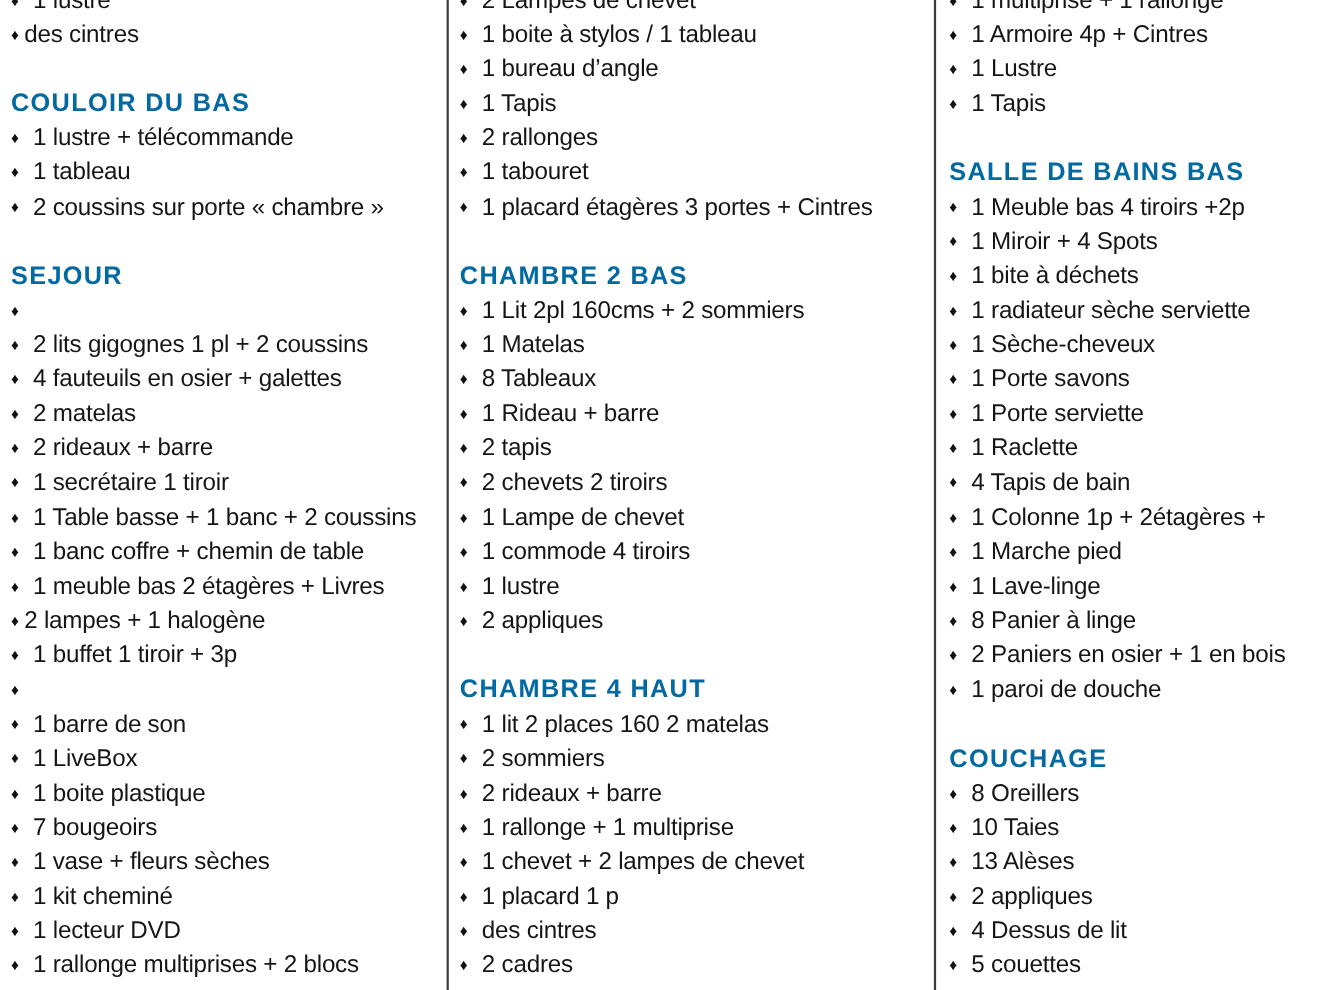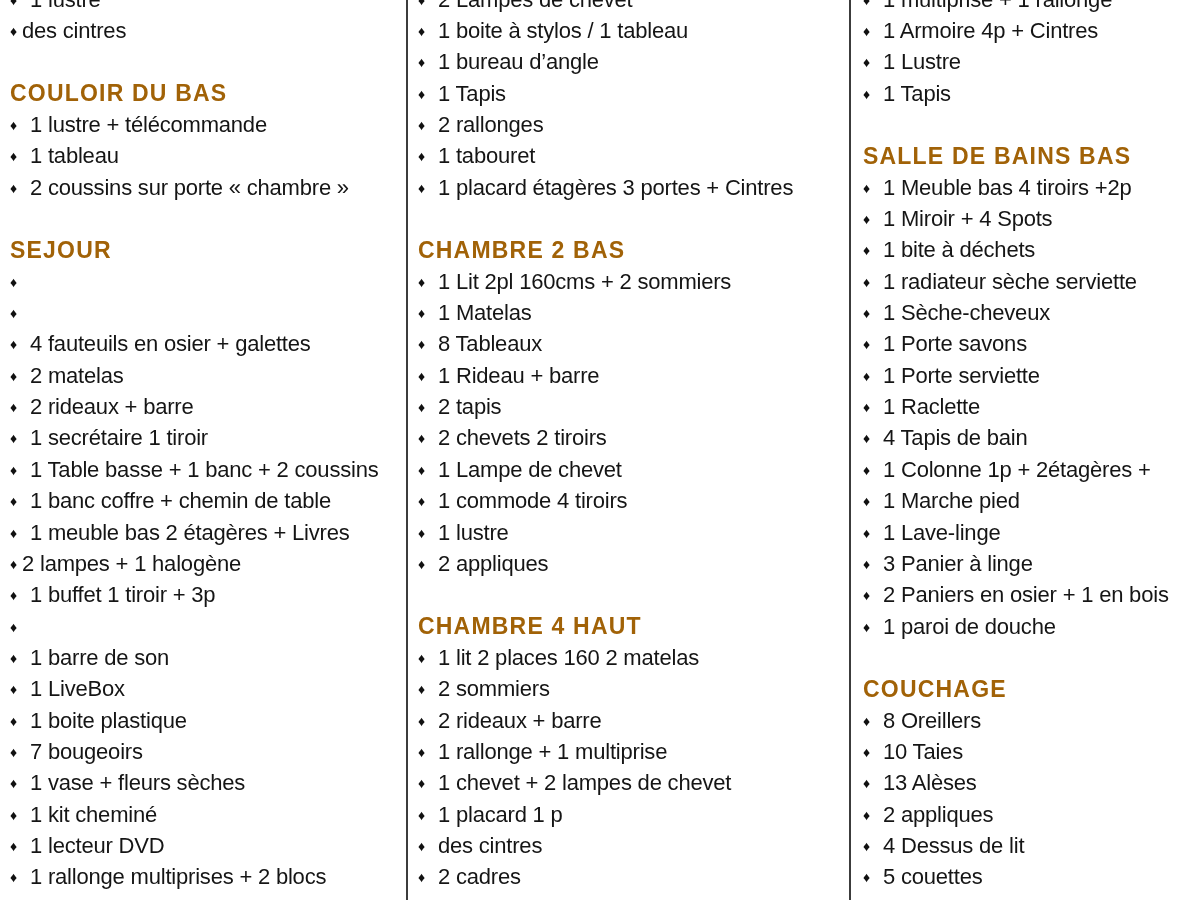--- a/index.html
+++ b/index.html
@@ -38,21 +38,21 @@
     height: 31.35px;
     display: flex;
     align-items: center;
     white-space: nowrap;
     font-size: 22px;
     letter-spacing: -0.2px;
   }
   .line.heading {
     font-weight: bold;
     font-size: 23px;
-    color: #a16207;
+    color: #0369a1;
     letter-spacing: 1.2px;
   }
   .bullet {
     display: inline-block;
     width: 12px;
     font-size: 14px;
     color: #111111;
     margin-right: 8px;
     flex: 0 0 auto;
     text-align: left;
@@ -92,20 +92,21 @@
         <span class="bullet">♦</span>
         <span class="txt">2 coussins sur porte « chambre »</span>
       </div>
       <div class="line blank"></div>
       <div class="line heading">SEJOUR</div>
       <div class="line item">
         <span class="bullet">♦</span>
       </div>
       <div class="line item">
         <span class="bullet">♦</span>
+        <span class="txt">2 lits gigognes 1 pl + 2 coussins</span>
       </div>
       <div class="line item">
         <span class="bullet">♦</span>
         <span class="txt">4 fauteuils en osier + galettes</span>
       </div>
       <div class="line item">
         <span class="bullet">♦</span>
         <span class="txt">2 matelas</span>
       </div>
       <div class="line item">
@@ -342,21 +343,21 @@
       <div class="line item">
         <span class="bullet">♦</span>
         <span class="txt">1 Marche pied</span>
       </div>
       <div class="line item">
         <span class="bullet">♦</span>
         <span class="txt">1 Lave-linge</span>
       </div>
       <div class="line item">
         <span class="bullet">♦</span>
-        <span class="txt">3 Panier à linge</span>
+        <span class="txt">8 Panier à linge</span>
       </div>
       <div class="line item">
         <span class="bullet">♦</span>
         <span class="txt">2 Paniers en osier + 1 en bois</span>
       </div>
       <div class="line item">
         <span class="bullet">♦</span>
         <span class="txt">1 paroi de douche</span>
       </div>
       <div class="line blank"></div>

